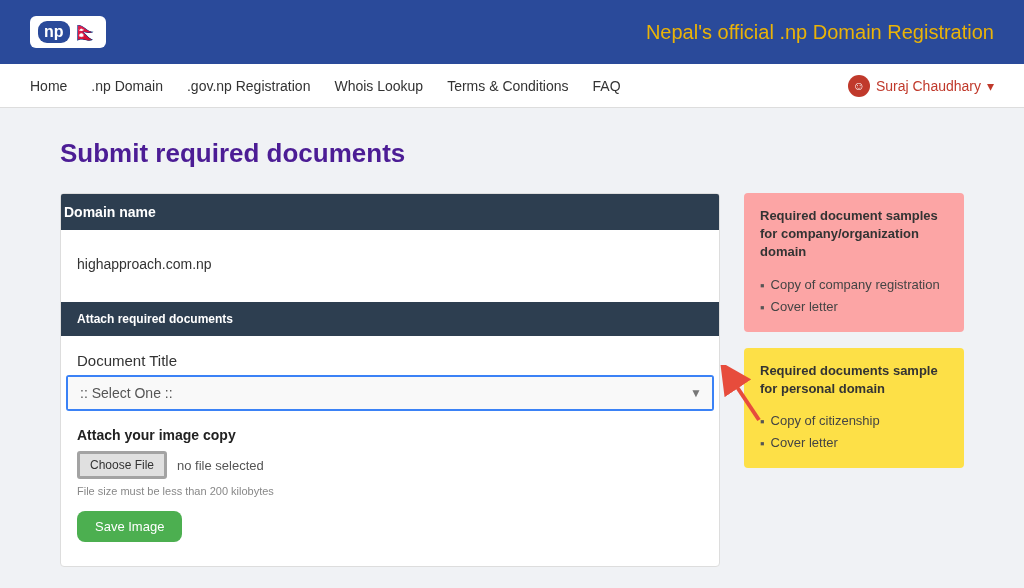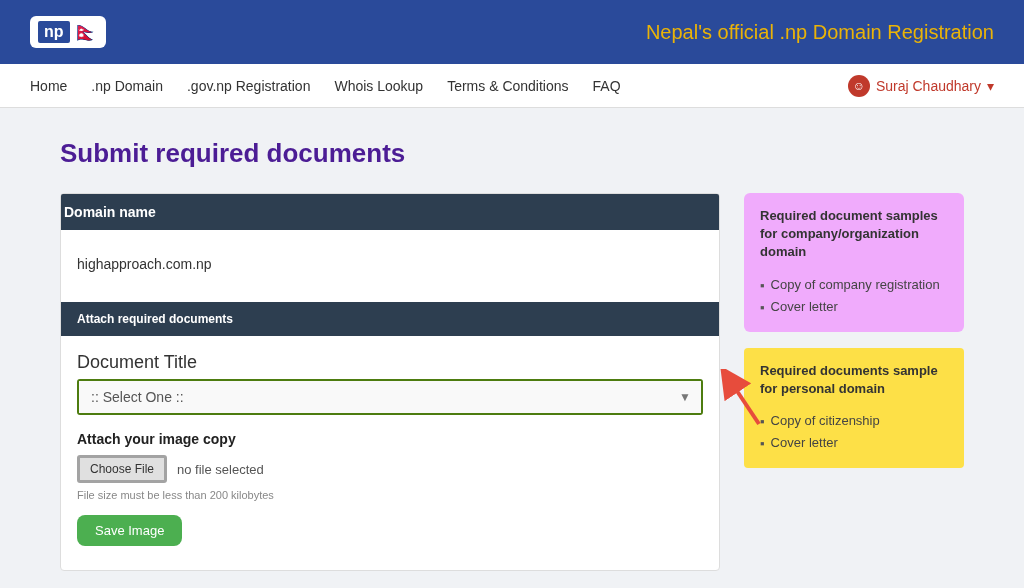--- a/index.html
+++ b/index.html
@@ -26,21 +26,21 @@
       display: flex;
       align-items: center;
       gap: 4px;
     }
     .logo-np {
       background: #2a4a9a;
       color: white;
       font-weight: bold;
       font-size: 16px;
       padding: 2px 6px;
-      border-radius: 2px;
+      border-radius: 9px;
     }
     .logo-flag {
       font-size: 20px;
     }
     .header-title {
       color: #eab308;
       font-size: 20px;
       font-weight: normal;
     }
 
@@ -136,28 +136,28 @@
       background: #2d3e50;
       color: white;
       padding: 10px 16px;
       font-size: 12px;
       font-weight: bold;
       margin: 0 0 16px 0;
     }
 
     .field-label {
       padding: 0 16px;
-      font-size: 18px;
+      font-size: 15px;
       color: #333;
       margin-bottom: 6px;
     }
 
     .select-wrapper {
-      margin: 0 16px;
-      border: 2px solid #4d7c0f;
+      margin: 0 5px;
+      border: 2px solid #3b82f6;
       border-radius: 3px;
       position: relative;
     }
     .doc-select {
       width: 100%;
       padding: 8px 12px;
       font-size: 14px;
       color: #555;
       border: none;
       background: #f9f9f9;
@@ -228,22 +228,21 @@
       width: 220px;
       display: flex;
       flex-direction: column;
       gap: 16px;
     }
     .info-box {
       border-radius: 4px;
       padding: 14px 16px;
     }
     .info-box-blue {
-      background: #f0abfc;
-      border-radius: 6px;
+      background: #fca5a5;
     }
     .info-box-green {
       background: #fde047;
     }
     .info-box-title {
       font-size: 13px;
       font-weight: bold;
       color: #333;
       margin-bottom: 12px;
       line-height: 1.4;

